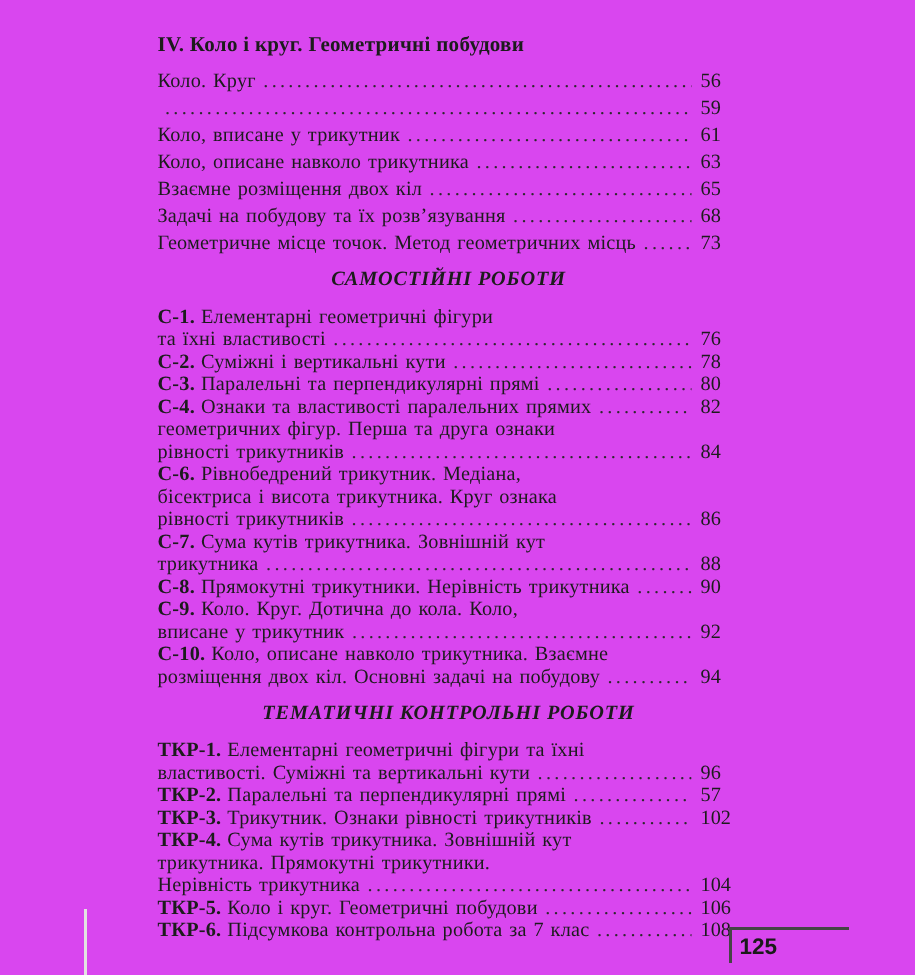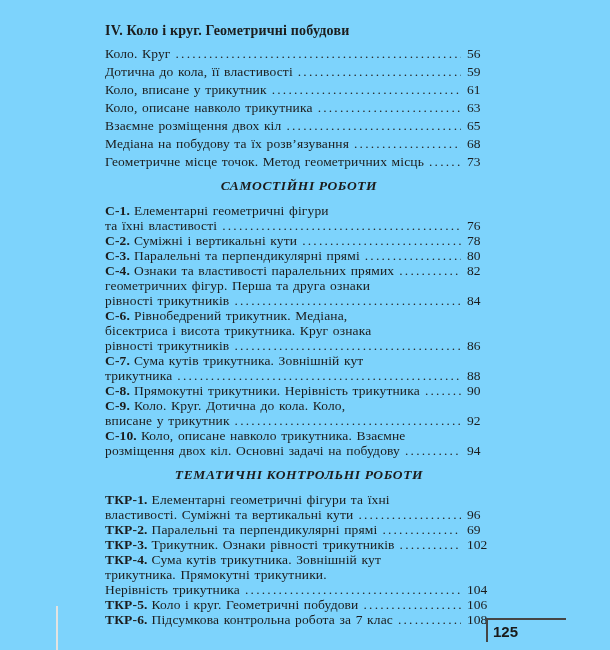--- a/index.html
+++ b/index.html
@@ -4,21 +4,21 @@
 <style>
   html, body {
     margin: 0;
     padding: 0;
     background: #ffffff;
   }
   #page {
     position: relative;
     width: 610px;
     height: 650px;
-    background: #7dd3fc;
+    background: #d946ef;
     overflow: hidden;
     font-family: "Liberation Serif", serif;
     color: #1c1c1c;
   }
   #content {
     position: absolute;
     left: 105px;
     top: 22px;
     width: 388px;
   }
@@ -106,21 +106,20 @@
     <div class="toc-list section-iv">
         <div class="toc-entry">
           <div class="toc-line">
             <span class="toc-text"><span>Коло. Круг</span></span>
             <span class="leader">............................................................................................................................................</span>
             <span class="pagenum">56</span>
           </div>
         </div>
         <div class="toc-entry">
           <div class="toc-line">
-            <span class="toc-text"><span>Дотична до кола, її властивості</span></span>
             <span class="leader">............................................................................................................................................</span>
             <span class="pagenum">59</span>
           </div>
         </div>
         <div class="toc-entry">
           <div class="toc-line">
             <span class="toc-text"><span>Коло, вписане у трикутник</span></span>
             <span class="leader">............................................................................................................................................</span>
             <span class="pagenum">61</span>
           </div>
@@ -134,21 +133,21 @@
         </div>
         <div class="toc-entry">
           <div class="toc-line">
             <span class="toc-text"><span>Взаємне розміщення двох кіл</span></span>
             <span class="leader">............................................................................................................................................</span>
             <span class="pagenum">65</span>
           </div>
         </div>
         <div class="toc-entry">
           <div class="toc-line">
-            <span class="toc-text"><span>Медіана на побудову та їх розв’язування</span></span>
+            <span class="toc-text"><span>Задачі на побудову та їх розв’язування</span></span>
             <span class="leader">............................................................................................................................................</span>
             <span class="pagenum">68</span>
           </div>
         </div>
         <div class="toc-entry">
           <div class="toc-line">
             <span class="toc-text"><span>Геометричне місце точок. Метод геометричних місць</span></span>
             <span class="leader">............................................................................................................................................</span>
             <span class="pagenum">73</span>
           </div>
@@ -261,21 +260,21 @@
           <div class="toc-line">
             <span class="toc-text"><span>властивості. Суміжні та вертикальні кути</span></span>
             <span class="leader">............................................................................................................................................</span>
             <span class="pagenum">96</span>
           </div>
         </div>
         <div class="toc-entry">
           <div class="toc-line">
             <span class="toc-text"><span class="toc-label">ТКР-2.</span><span>Паралельні та перпендикулярні прямі</span></span>
             <span class="leader">............................................................................................................................................</span>
-            <span class="pagenum">69</span>
+            <span class="pagenum">57</span>
           </div>
         </div>
         <div class="toc-entry">
           <div class="toc-line">
             <span class="toc-text"><span class="toc-label">ТКР-3.</span><span>Трикутник. Ознаки рівності трикутників</span></span>
             <span class="leader">............................................................................................................................................</span>
             <span class="pagenum">102</span>
           </div>
         </div>
         <div class="toc-entry">

